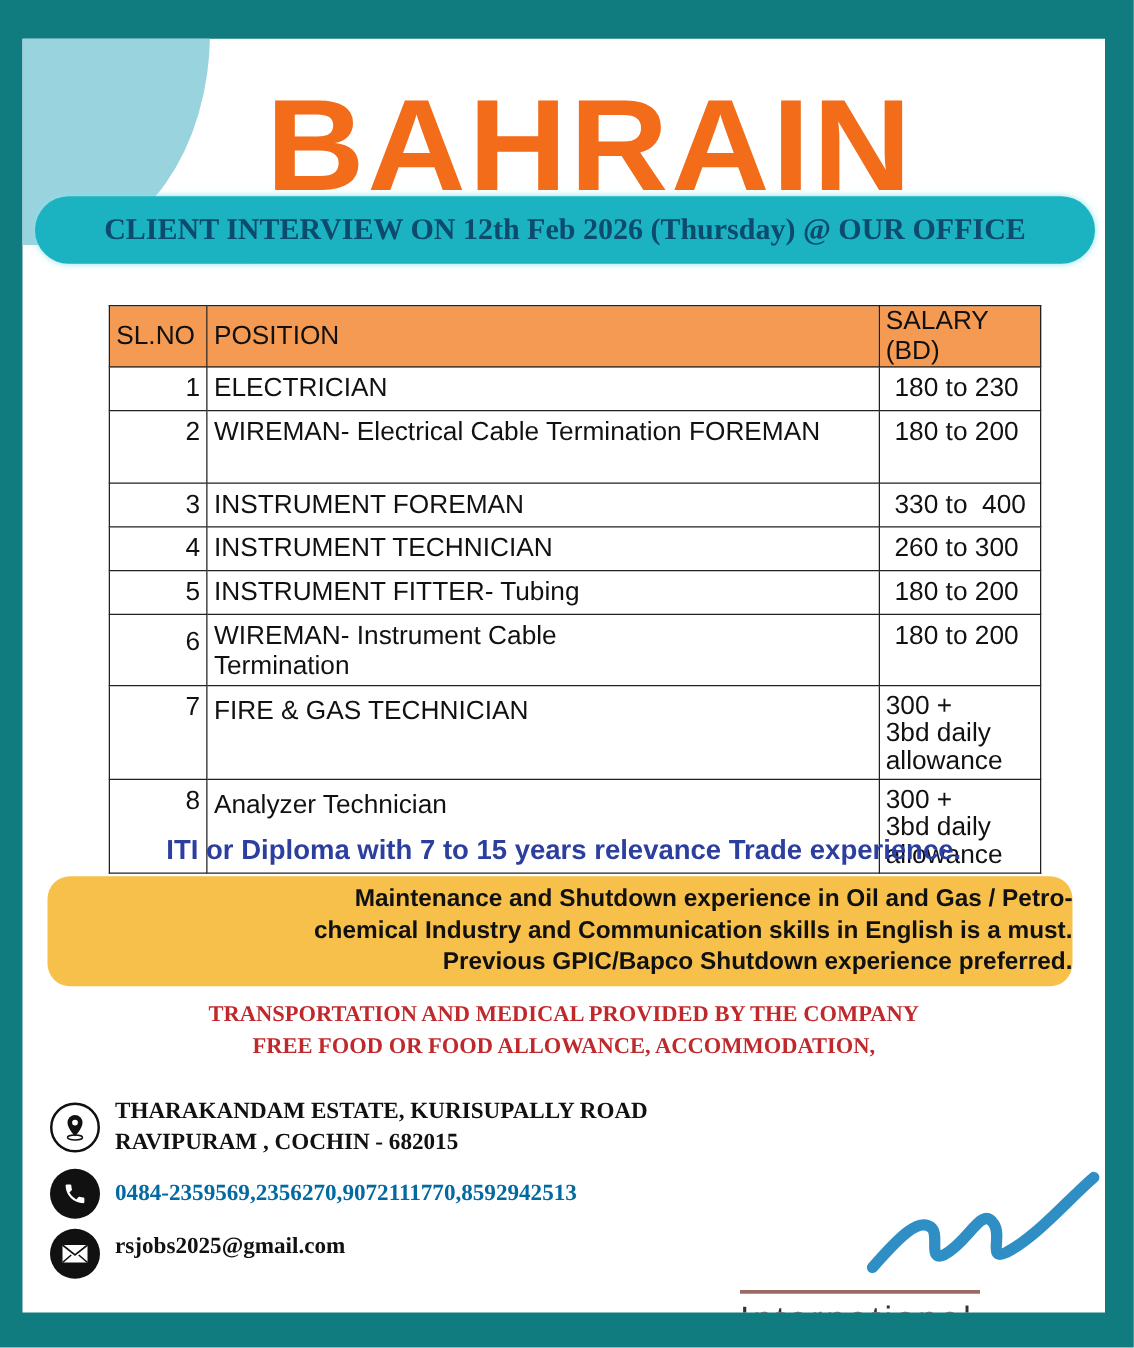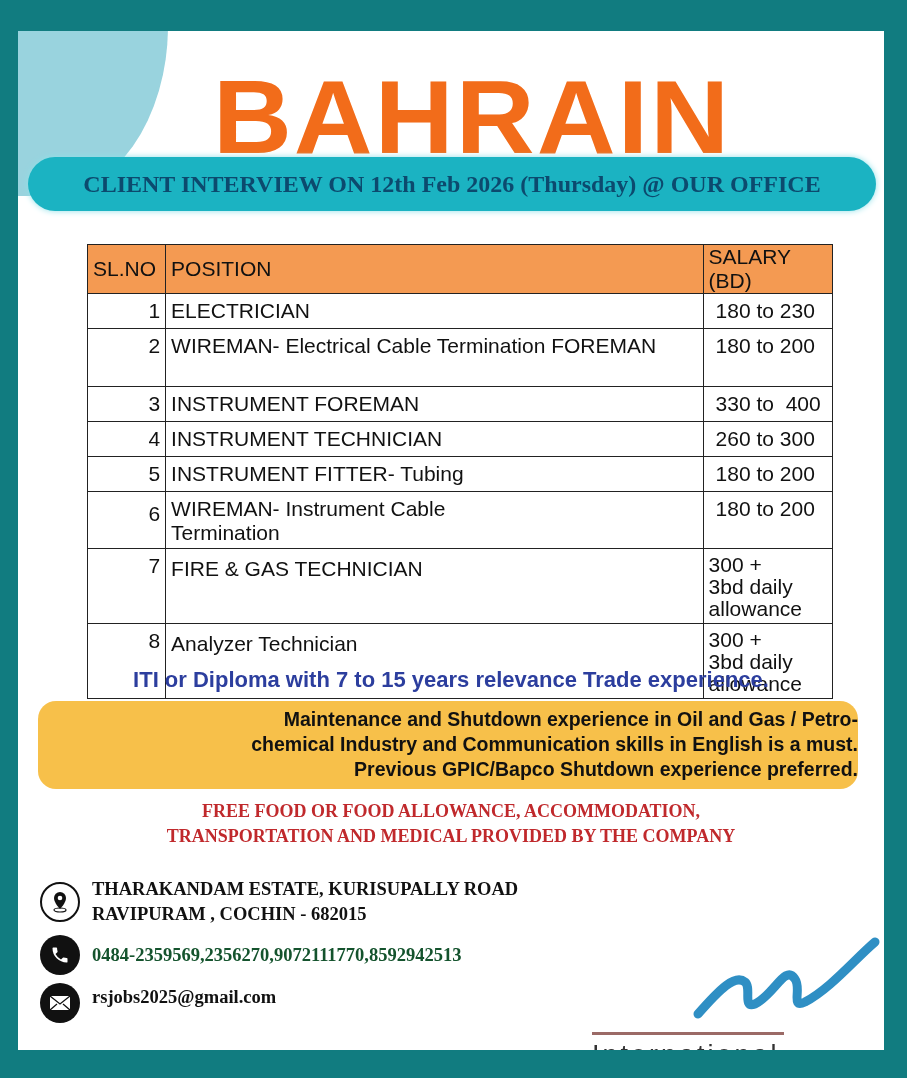--- a/index.html
+++ b/index.html
@@ -90,22 +90,22 @@
 
   <div class="req">ITI or Diploma with 7 to 15 years relevance Trade experience.</div>
 
   <div class="box">
     <div>Maintenance and Shutdown experience in Oil and Gas / Petro-</div>
     <div>chemical Industry and Communication skills in English is a must.</div>
     <div>Previous GPIC/Bapco Shutdown experience preferred.</div>
   </div>
 
   <div class="benefits">
+    <div>TRANSPORTATION AND MEDICAL PROVIDED BY THE COMPANY</div>
     <div>FREE FOOD OR FOOD ALLOWANCE, ACCOMMODATION,</div>
-    <div>TRANSPORTATION AND MEDICAL PROVIDED BY THE COMPANY</div>
   </div>
 
   <div class="contact" style="top:846px;line-height:25px">
     <span class="icon outline">
       <svg width="20" height="22" viewBox="0 0 20 22">
           <path d="M10 1a6 6 0 0 0-6 6c0 5 6 11 6 11s6-6 6-11a6 6 0 0 0-6-6z" fill="#111"></path>
           <circle cx="10" cy="7" r="2.3" fill="#fff"></circle>
           <ellipse cx="10" cy="19" rx="6" ry="2" fill="none" stroke="#111" stroke-width="1.2"></ellipse>
         </svg>
     </span>
@@ -114,21 +114,21 @@
       <div>RAVIPURAM , COCHIN - 682015</div>
     </div>
   </div>
 
   <div class="contact" style="top:904px">
     <span class="icon">
       <svg width="20" height="20" viewBox="0 0 24 24">
           <path d="M6.6 10.8a15.2 15.2 0 0 0 6.6 6.6l2.2-2.2a1 1 0 0 1 1-.25 11.4 11.4 0 0 0 3.6.57 1 1 0 0 1 1 1V20a1 1 0 0 1-1 1A17 17 0 0 1 3 4a1 1 0 0 1 1-1h3.5a1 1 0 0 1 1 1c0 1.25.2 2.45.57 3.57a1 1 0 0 1-.25 1z" fill="#fff"></path>
         </svg>
     </span>
-    <a style="color:#14532d;text-decoration:none">0484-2359569,2356270,9072111770,8592942513</a>
+    <a style="color:#0369a1;text-decoration:none">0484-2359569,2356270,9072111770,8592942513</a>
   </div>
 
   <div class="contact" style="top:952px">
     <span class="icon">
       <svg width="22" height="16" viewBox="0 0 22 16">
           <rect x="1" y="1" width="20" height="14" fill="#fff"></rect>
           <path d="M1 1l10 8 10-8M1 15l7-6M21 15l-7-6" stroke="#111" stroke-width="1.3" fill="none"></path>
         </svg>
     </span>
     <a style="color:#111;text-decoration:none;margin-top:-12px">rsjobs2025@gmail.com</a>

